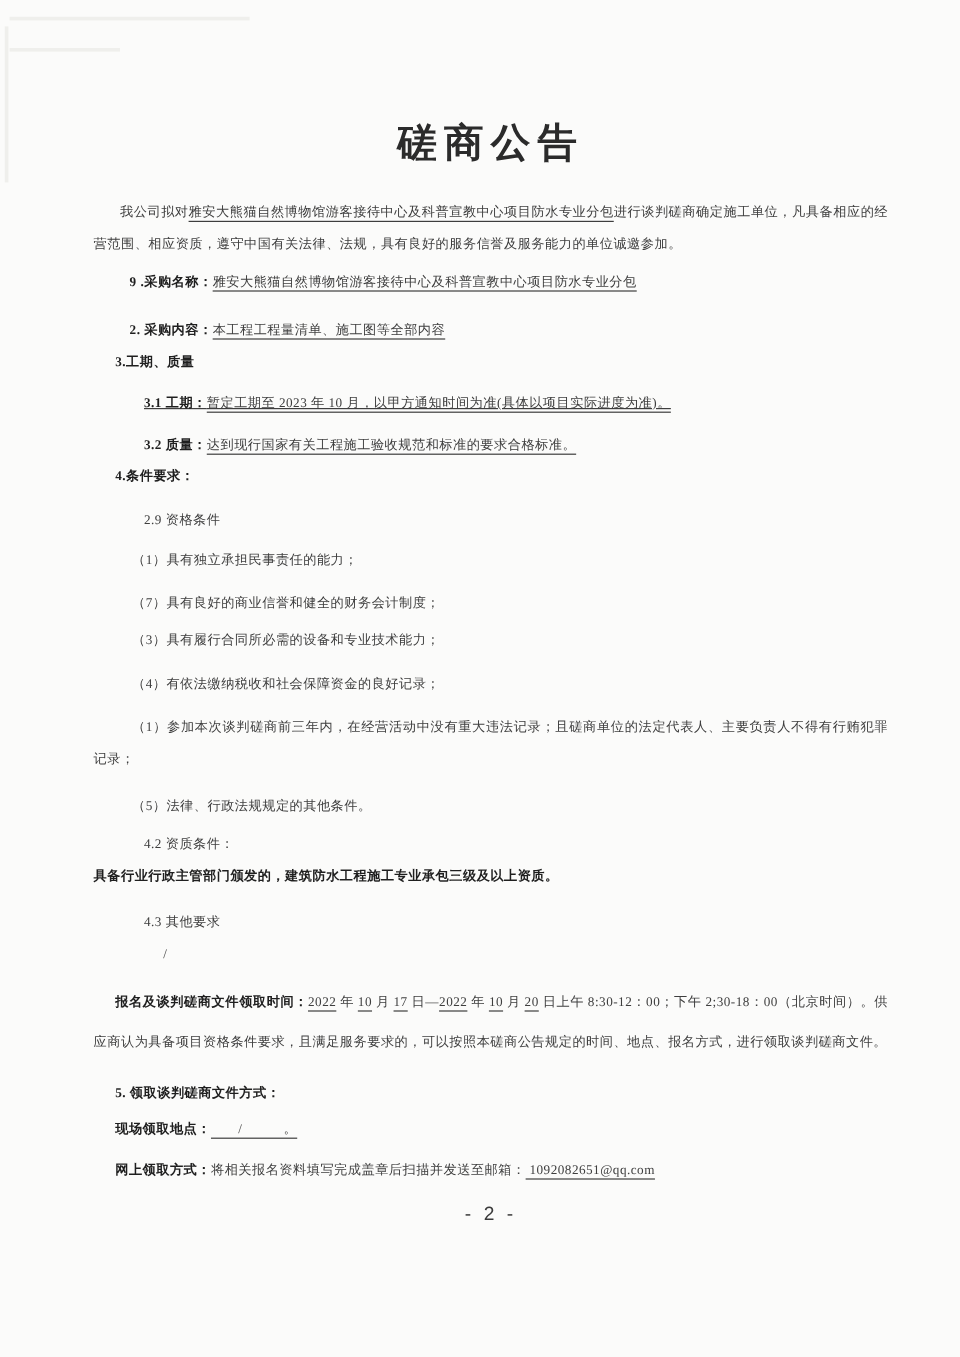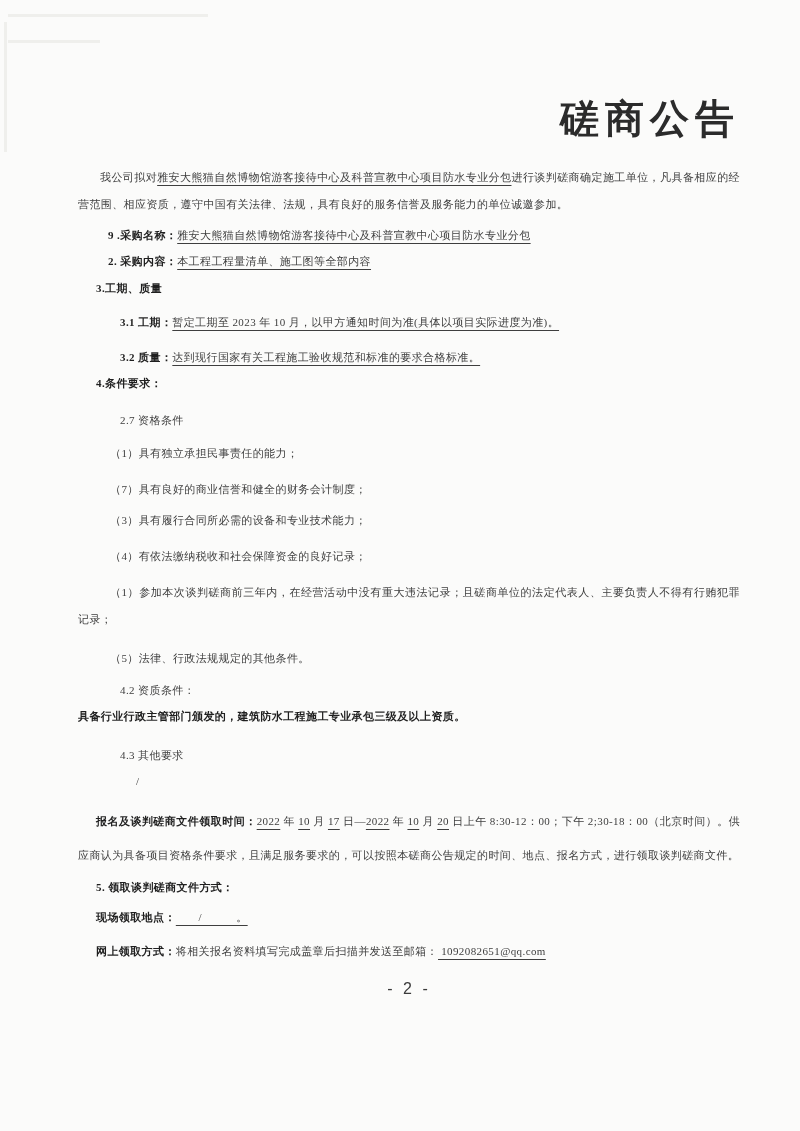--- a/index.html
+++ b/index.html
@@ -13,56 +13,56 @@
   }
   .page { position:absolute; inset:0; padding:98px 60px 0 78px; }
 
   
   .art { position:absolute; background:#efefec; }
   .art1 { left:8px;  top:14px; width:200px; height:3px; }
   .art2 { left:8px;  top:40px; width:92px;  height:3px; }
   .art3 { left:4px;  top:22px; width:3px;   height:130px; }
 
   .title {
-    text-align:right;
+    text-align:center;
     font-family:"Liberation Sans","DejaVu Sans",sans-serif;
-    font-size:39px; line-height:42px;
+    font-size:33px; line-height:42px;
     font-weight:bold; color:#2b2b2b;
     letter-spacing:6px;
   }
 
   p { font-size:11px; line-height:26px; letter-spacing:0.4px; }
   .b { font-weight:bold; color:#1f1f1f; }
   .u { text-decoration:underline; text-underline-offset:4px; text-decoration-thickness:1px; }
 
   .intro   { margin-top:24px; line-height:27px; text-indent:22px; text-align:justify; }
   .ind-item{ padding-left:30px; }
   .ind-h   { padding-left:18px; }
   .ind-sub { padding-left:42px; }
   .cond    { text-indent:32px; text-align:justify; line-height:27px; }
 
   .row-item1 { margin-top:4px; }
-  .row-item2 { margin-top:0; }
+  .row-item2 { margin-top:14px; }
   .row-h3    { margin-top:1px; }
-  .row-31    { margin-top:8px; }
+  .row-31    { margin-top:8px;text-decoration:underline; }
   .row-32    { margin-top:9px; }
   .row-h4    { margin-top:0; }
   .row-41    { margin-top:11px; }
   .c1 { margin-top:7px; }
   .c2 { margin-top:9px; }
   .c3 { margin-top:4px; }
   .c4 { margin-top:9px; }
   .c5 { margin-top:9px; }
   .c6 { margin-top:12px; }
   .row-42   { margin-top:5px; }
   .row-cred { margin-top:0; text-align:justify; }
   .row-43   { margin-top:13px; }
   .row-slash{ margin-top:0; padding-left:58px; }
   .signup   { margin-top:10px; line-height:34px; text-indent:18px; text-align:justify; }
-  .row-h5     { margin-top:2px;  padding-left:18px; }
+  .row-h5     { margin-top:12px;  padding-left:18px; }
   .row-onsite { margin-top:4px; padding-left:18px; }
   .row-online { margin-top:8px; padding-left:18px; }
   .footer {
     margin-top:12px; text-align:center;
     font-size:16px; color:#3a3a3a; letter-spacing:3px;
     font-family:"Liberation Sans","DejaVu Sans",sans-serif;
   }
 </style>
 </head>
 <body>
@@ -82,21 +82,21 @@
   <p class="ind-item row-item2"><span class="b">2. 采购内容：</span><span class="u">本工程工程量清单、施工图等全部内容</span></p>
 
   <p class="ind-h row-h3 b">3.工期、质量</p>
 
   <p class="ind-sub row-31"><span class="b">3.1 工期：</span><span class="u">暂定工期至 2023 年 10 月，以甲方通知时间为准(具体以项目实际进度为准)。</span></p>
 
   <p class="ind-sub row-32"><span class="b">3.2 质量：</span><span class="u">达到现行国家有关工程施工验收规范和标准的要求合格标准。</span></p>
 
   <p class="ind-h row-h4 b">4.条件要求：</p>
 
-  <p class="ind-sub row-41">2.7 资格条件</p>
+  <p class="ind-sub row-41">2.9 资格条件</p>
 
   <p class="cond c1">（1）具有独立承担民事责任的能力；</p>
   <p class="cond c2">（7）具有良好的商业信誉和健全的财务会计制度；</p>
   <p class="cond c3">（3）具有履行合同所必需的设备和专业技术能力；</p>
   <p class="cond c4">（4）有依法缴纳税收和社会保障资金的良好记录；</p>
   <p class="cond c5">（1）参加本次谈判磋商前三年内，在经营活动中没有重大违法记录；且磋商单位的法定代表人、主要负责人不得有行贿犯罪记录；</p>
   <p class="cond c6">（5）法律、行政法规规定的其他条件。</p>
 
   <p class="ind-sub row-42">4.2 资质条件：</p>
 

